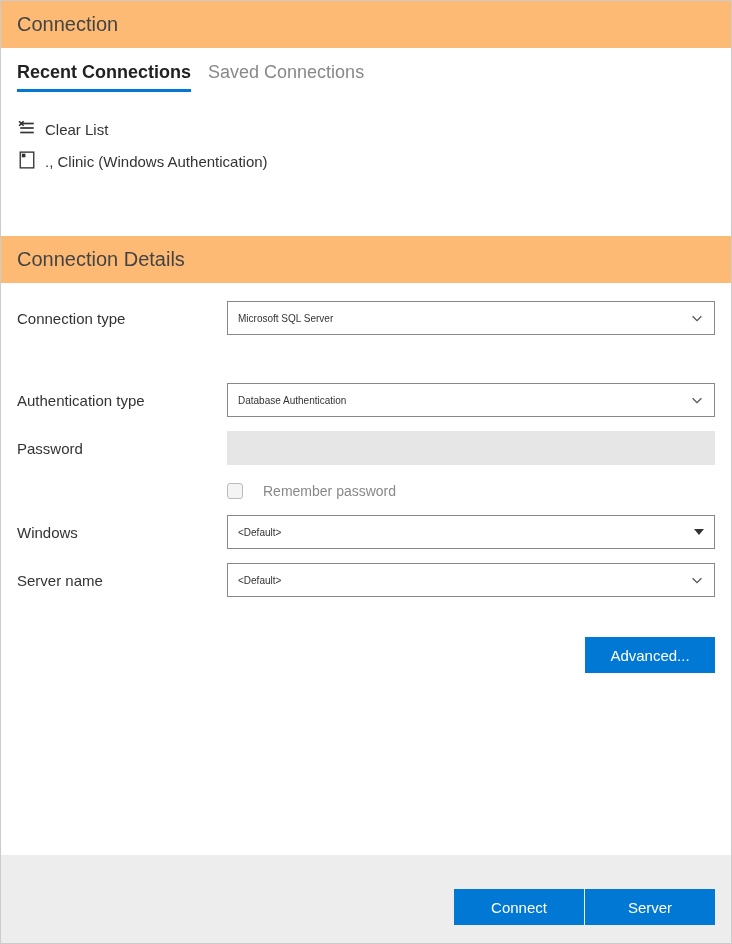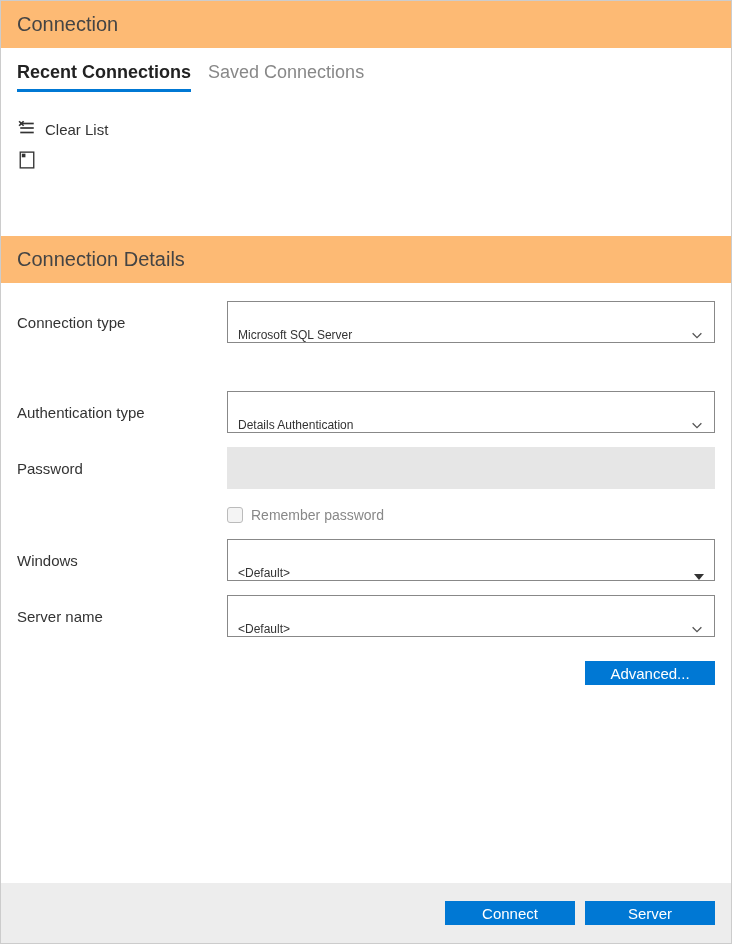--- a/index.html
+++ b/index.html
@@ -73,80 +73,81 @@
 .field-label {
   width: 210px;
   font-size: 15px;
   color: #333;
 }
 .field-control {
   flex: 1;
 }
 .select-box, .text-input, .combo-box {
   width: 100%;
-  height: 42px;
+  height: 34px;
   border: 1px solid #888;
   padding: 0 10px;
-  font-size: 12px;
+  font-size: 10px;
   font-family: inherit;
   background: #fff;
   display: flex;
-  align-items: flex-end;
+  align-items: center;
   justify-content: space-between;
   cursor: pointer;
 }
 .text-input {
   cursor: text;
   outline: none;
 }
 .text-input.disabled {
   background: #e6e6e6;
   border: 1px solid #e6e6e6;
   cursor: default;
 }
 .checkbox-row {
   display: flex;
   align-items: center;
-  gap: 8px;
+  gap: 20px;
   margin-left: 210px;
   color: #888;
   padding: 4px 0 2px 0;
 }
 .checkbox {
   width: 16px;
   height: 16px;
   border: 1px solid #bbb;
   border-radius: 3px;
   background: #f4f4f4;
 }
 .advanced-row {
   display: flex;
   justify-content: flex-end;
   padding-top: 10px;
 }
 .btn {
-  height: 24px;
+  height: 36px;
   min-width: 130px;
   border: none;
   font-size: 15px;
   font-family: inherit;
   cursor: pointer;
   padding: 0 4px;
+  margin-top: 16px;
 }
 .btn-primary {
   background: #0078d4;
   color: #fff;
 }
 .footer {
   margin-top: auto;
   background: #ededed;
   padding: 18px 16px;
   display: flex;
   justify-content: flex-end;
-  gap: 10px;
+  gap: 1px;
 }
 .chevron {
   width: 14px;
   height: 14px;
 }
 .triangle-down {
   width: 0; height: 0;
   border-left: 5px solid transparent;
   border-right: 5px solid transparent;
   border-top: 6px solid #333;
@@ -176,20 +177,21 @@
     </span>
     <span>Clear List</span>
   </div>
   <div class="recent-item">
     <span class="icon-box">
       <svg viewBox="0 0 16 16" width="18" height="18" stroke="#333" stroke-width="1.2" fill="none">
         <rect x="2" y="1" width="12" height="14"></rect>
         <rect x="4" y="3" width="2" height="2" fill="#333"></rect>
       </svg>
     </span>
+    <span>., Clinic (Windows Authentication)</span>
   </div>
 </div>
 
 <div class="section-header">Connection Details</div>
 
 <div class="details-body">
 
   <div class="field-row">
     <div class="field-label">Connection type</div>
     <div class="field-control">
@@ -202,21 +204,21 @@
     </div>
   </div>
 
   <div class="spacer"></div>
 
 
   <div class="field-row">
     <div class="field-label">Authentication type</div>
     <div class="field-control">
       <div class="select-box">
-        <span>Details Authentication</span>
+        <span>Database Authentication</span>
         <svg class="chevron" viewBox="0 0 16 16" stroke="#555" stroke-width="1.5" fill="none">
             <polyline points="3,6 8,11 13,6"></polyline>
           </svg>
       </div>
     </div>
   </div>
 
 
   <div class="field-row">
     <div class="field-label">Password</div>

